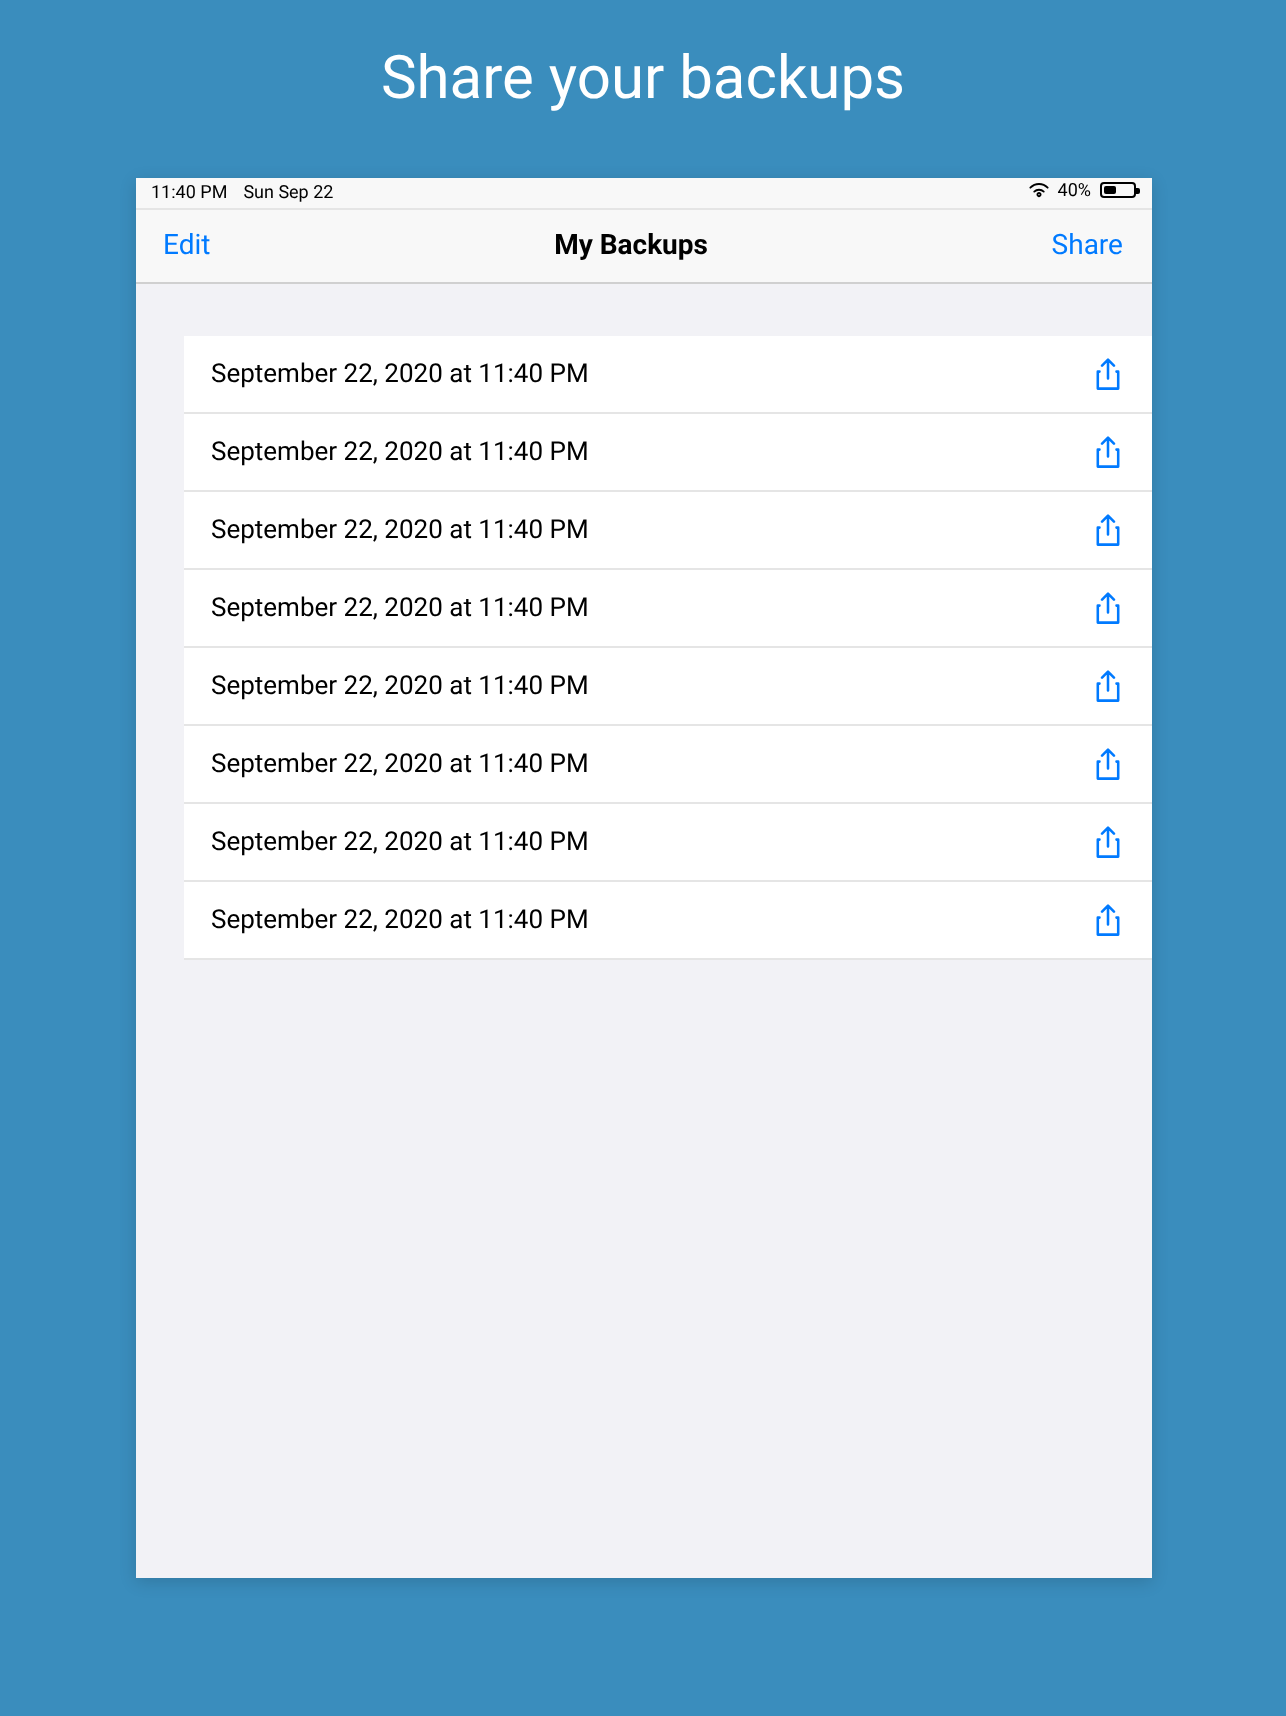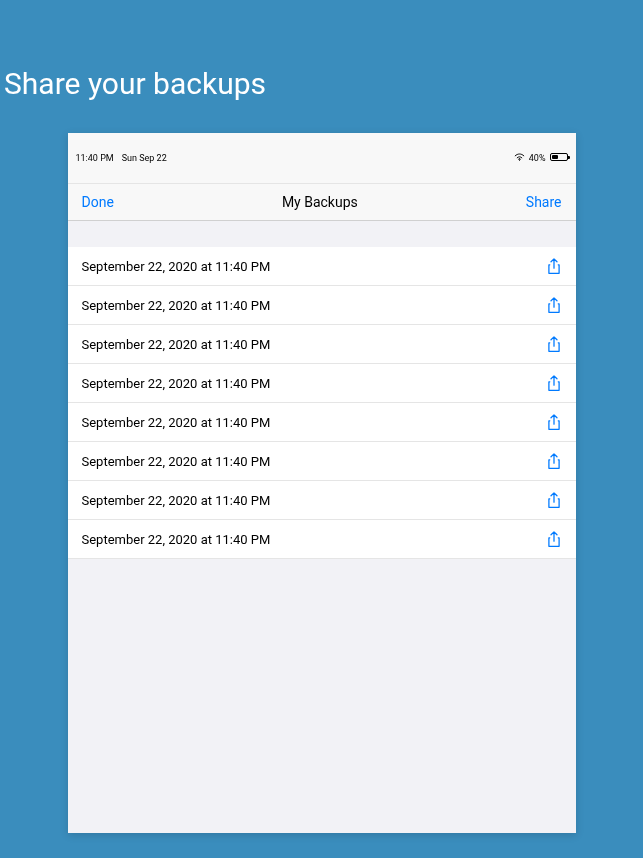--- a/index.html
+++ b/index.html
@@ -8,40 +8,40 @@
       box-sizing: border-box;
     }
     body {
       font-family: -apple-system, BlinkMacSystemFont, "Segoe UI", Roboto, Helvetica, Arial, sans-serif;
       background: #3a8dbd;
       width: 643px;
       height: 858px;
       overflow: hidden;
     }
     .promo-header {
+      text-align: center;
       color: white;
       padding: 20px 4px 30px;
       font-size: 30px;
       font-weight: 400;
       line-height: 1.3;
-      margin-top: 44px;
     }
     .device-frame {
       background: #f2f2f6;
       margin: 0 auto;
       width: 508px;
       height: 700px;
       box-shadow: 0 2px 8px rgba(0,0,0,0.15);
       overflow: hidden;
     }
     .status-bar {
       display: flex;
       justify-content: space-between;
       align-items: center;
-      padding: 20px 8px;
+      padding: 2px 8px;
       font-size: 9px;
       background: #f8f8f8;
       border-bottom: 1px solid #e5e5e5;
       color: #000;
     }
     .status-left {
       display: flex;
       gap: 8px;
     }
     .status-right {
@@ -83,40 +83,41 @@
       padding: 10px 14px;
       background: #f8f8f8;
       border-bottom: 1px solid #d0d0d0;
     }
     .nav-button {
       color: #007aff;
       font-size: 14px;
       cursor: pointer;
     }
     .nav-title {
-      font-weight: 400;
+      font-weight: 700;
       font-size: 14px;
       color: #000;
     }
     .list-container {
       background: #f2f2f6;
     }
     .spacer-top {
       height: 26px;
       background: #f2f2f6;
     }
     .list-row {
       display: flex;
       justify-content: space-between;
       align-items: center;
       background: #fff;
       padding: 10px 14px;
       border-bottom: 1px solid #e5e5e5;
       font-size: 13px;
       color: #000;
+      margin-left: 24px;
     }
     .list-row:first-of-type {
       border-top: 1px solid #e5e5e5;
     }
     .share-icon {
       cursor: pointer;
       width: 16px;
       height: 18px;
       display: flex;
       align-items: center;
@@ -152,21 +153,21 @@
         </svg>
       </span>
       <span>40%</span>
       <span class="battery-icon">
         <span class="battery-fill"></span>
       </span>
     </div>
   </div>
 
   <div class="nav-bar">
-    <span class="nav-button">Done</span>
+    <span class="nav-button">Edit</span>
     <span class="nav-title">My Backups</span>
     <span class="nav-button">Share</span>
   </div>
 
   <div class="list-container">
     <div class="spacer-top"></div>
 
     <div class="list-row">
       <span>September 22, 2020 at 11:40 PM</span>
       <span class="share-icon">

